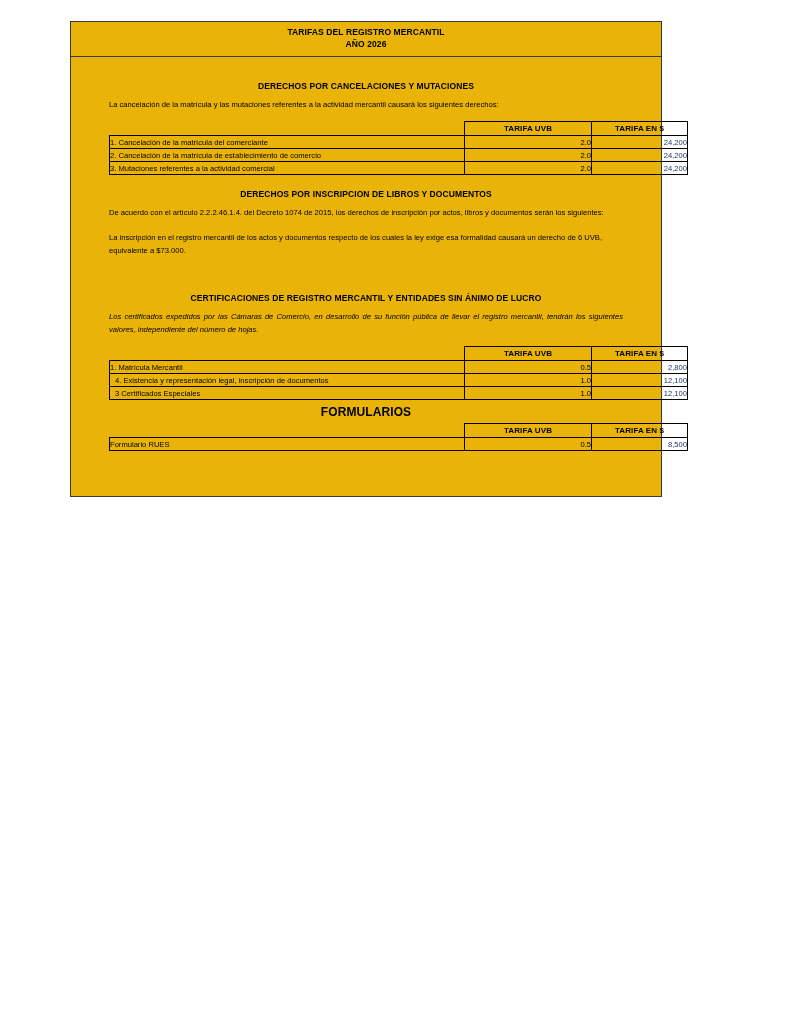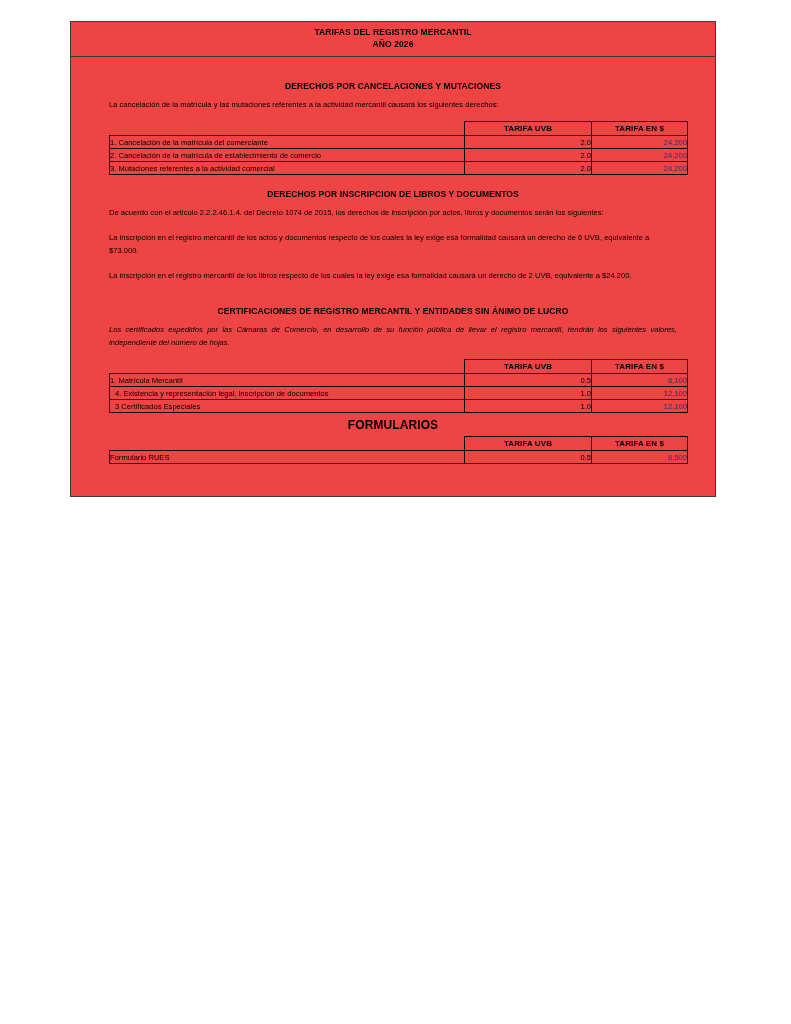--- a/index.html
+++ b/index.html
@@ -13,25 +13,25 @@
     height: 1024px;
     font-family: "Liberation Sans", sans-serif;
     color: #000000;
     -webkit-font-smoothing: antialiased;
   }
 
   .page {
     position: absolute;
     left: 70px;
     top: 21px;
-    width: 646px;
+    width: 592px;
     height: 476px;
     border: 1px solid #3a3a3a;
     box-sizing: border-box;
-    background: #ef4444;
+    background: #eab308;
   }
 
   
   .title-box {
     border-bottom: 1px solid #3a3a3a;
     padding: 5px 0 6px 0;
     text-align: center;
   }
   .title-line {
     font-size: 8.5px;
@@ -191,21 +191,20 @@
     <div class="spacer-7"></div>
 
     <p class="para">De acuerdo con el artículo 2.2.2.46.1.4. del Decreto 1074 de 2015, los derechos de inscripción por actos, libros y documentos serán los siguientes:</p>
 
     <div class="spacer-12"></div>
 
     <p class="para">La inscripción en el registro mercantil de los actos y documentos respecto de los cuales la ley exige esa formalidad causará un derecho de 6 UVB, equivalente a $73.000.</p>
 
     <div class="spacer-12"></div>
 
-    <p class="para">La inscripción en el registro mercantil de los libros respecto de los cuales la ley exige esa formalidad causará un derecho de 2 UVB, equivalente a $24.200.</p>
 
     <div class="spacer-24"></div>
 
     <div class="section-heading">CERTIFICACIONES DE REGISTRO MERCANTIL Y ENTIDADES SIN ÁNIMO DE LUCRO</div>
 
     <div class="spacer-7"></div>
 
     <p class="para justify">Los certificados expedidos por las Cámaras de Comercio, en desarrollo de su función pública de llevar el registro mercantil, tendrán los siguientes valores, independiente del número de hojas.</p>
 
     <div class="spacer-10"></div>
@@ -220,21 +219,21 @@
         <tr>
           <th class="h-blank"></th>
           <th class="h-col">TARIFA UVB</th>
           <th class="h-col">TARIFA EN $</th>
         </tr>
       </thead>
       <tbody>
         <tr>
           <td class="desc">1.  Matrícula Mercantil</td>
           <td class="uvb">0.5</td>
-          <td class="cop">8,100</td>
+          <td class="cop">2,800</td>
         </tr>
         <tr>
           <td class="desc tight">4.   Existencia y representación legal, inscripción de documentos</td>
           <td class="uvb">1.0</td>
           <td class="cop">12,100</td>
         </tr>
         <tr>
           <td class="desc tight">3   Certificados Especiales</td>
           <td class="uvb">1.0</td>
           <td class="cop">12,100</td>

